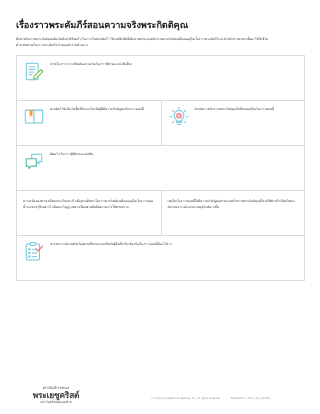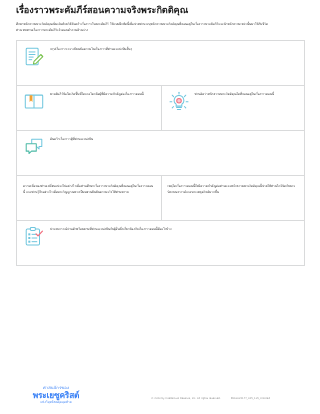--- a/index.html
+++ b/index.html
@@ -7,21 +7,21 @@
     width:320px;height:414px;overflow:hidden;
     background:#ffffff;
     font-family:"DejaVu Sans","Liberation Sans",sans-serif;
     color:#231f20;
     -webkit-font-smoothing:antialiased;
   }
   .page{
     position:relative;
     width:284px;height:414px;
     box-sizing:border-box;
-    padding:4px 16px 0 16px;
+    padding:19px 16px 0 16px;
   }
 
   
   .title{
     font-size:9.2px;
     font-weight:bold;
     line-height:1.35;
     letter-spacing:-0.1px;
     margin:0 0 6px 0;
     color:#1a1a1a;
@@ -79,21 +79,21 @@
   .footer{
     position:absolute;
     left:0;right:0;bottom:6px;
     height:44px;
   }
   .logo{
     position:absolute;
     left:14px;bottom:4px;
     text-align:center;
     width:84px;
-    color:#3b82f6;
+    color:#404040;
   }
   .logo-l1{font-size:4.2px;line-height:1.25;letter-spacing:0.1px;}
   .logo-l2{font-size:8.4px;font-weight:bold;line-height:1.2;letter-spacing:-0.2px;}
   .logo-l3{font-size:3.1px;line-height:1.3;letter-spacing:0.05px;}
 
   .legal{
     position:absolute;
     right:14px;bottom:8px;
     display:flex;
     gap:10px;

